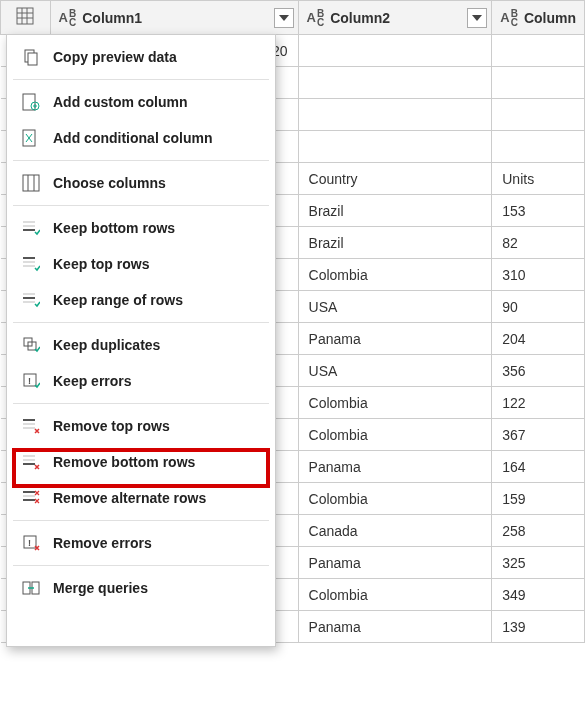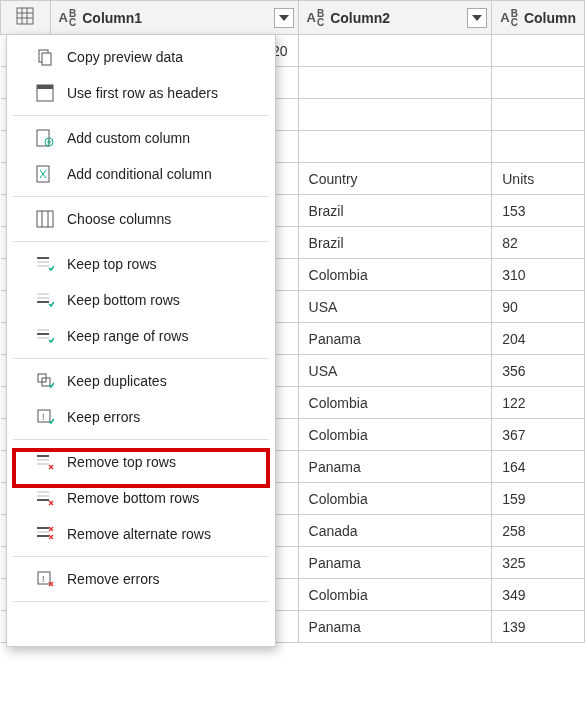--- a/index.html
+++ b/index.html
@@ -93,24 +93,25 @@
       width: 270px;
       background: #fff;
       border: 1px solid #ccc;
       box-shadow: 2px 4px 10px rgba(0,0,0,0.25);
       padding: 4px 0;
     }
     .ctx-item {
       display: flex;
       align-items: center;
       gap: 12px;
-      padding: 8px 28px;
+      padding: 8px 14px;
       color: #222;
       cursor: pointer;
       white-space: nowrap;
+      font-weight: bold;
     }
     .ctx-item .ico {
       width: 20px;
       height: 20px;
       flex: 0 0 20px;
       display: flex;
       align-items: center;
       justify-content: center;
     }
     .ctx-item .chevron {
@@ -316,29 +317,20 @@
 
   <div class="ctx-item">
     <span class="ico">
         <svg width="18" height="18" viewBox="0 0 18 18">
           <rect x="3" y="2" width="9" height="12" fill="none" stroke="#555"></rect>
           <rect x="6" y="5" width="9" height="12" fill="#fff" stroke="#555"></rect>
         </svg>
       </span>
     <span>Copy preview data</span>
   </div>
-  <div class="ctx-item">
-    <span class="ico">
-        <svg width="18" height="18" viewBox="0 0 18 18">
-          <rect x="1" y="1" width="16" height="16" fill="none" stroke="#555"></rect>
-          <rect x="1" y="1" width="16" height="4" fill="#555"></rect>
-        </svg>
-      </span>
-    <span>Use first row as headers</span>
-  </div>
 
   <div class="ctx-sep"></div>
 
   <div class="ctx-item">
     <span class="ico">
         <svg width="18" height="18" viewBox="0 0 18 18">
           <rect x="1" y="1" width="12" height="16" fill="none" stroke="#555"></rect>
           <circle cx="13" cy="13" r="4" fill="none" stroke="#1a8"></circle>
           <path d="M11 13h4M13 11v4" stroke="#1a8"></path>
         </svg>
@@ -363,41 +355,41 @@
           <rect x="1" y="1" width="16" height="16" fill="none" stroke="#555"></rect>
           <line x1="6" y1="1" x2="6" y2="17" stroke="#555"></line>
           <line x1="12" y1="1" x2="12" y2="17" stroke="#555"></line>
         </svg>
       </span>
     <span>Choose columns</span>
   </div>
 
   <div class="ctx-sep"></div>
 
+  <div class="ctx-item">
+    <span class="ico">
+        <svg width="18" height="18" viewBox="0 0 18 18">
+          <line x1="1" y1="3" x2="13" y2="3" stroke="#bbb"></line>
+          <line x1="1" y1="7" x2="13" y2="7" stroke="#bbb"></line>
+          <line x1="1" y1="11" x2="13" y2="11" stroke="#555" stroke-width="2"></line>
+          <path d="M13 13l2 2 3-4" stroke="#1a8" fill="none" stroke-width="1.5"></path>
+        </svg>
+      </span>
+    <span>Keep bottom rows</span>
+  </div>
   <div class="ctx-item">
     <span class="ico">
         <svg width="18" height="18" viewBox="0 0 18 18">
           <line x1="1" y1="3" x2="13" y2="3" stroke="#555" stroke-width="2"></line>
           <line x1="1" y1="7" x2="13" y2="7" stroke="#bbb"></line>
           <line x1="1" y1="11" x2="13" y2="11" stroke="#bbb"></line>
           <path d="M13 13l2 2 3-4" stroke="#1a8" fill="none" stroke-width="1.5"></path>
         </svg>
       </span>
     <span>Keep top rows</span>
-  </div>
-  <div class="ctx-item">
-    <span class="ico">
-        <svg width="18" height="18" viewBox="0 0 18 18">
-          <line x1="1" y1="3" x2="13" y2="3" stroke="#bbb"></line>
-          <line x1="1" y1="7" x2="13" y2="7" stroke="#bbb"></line>
-          <line x1="1" y1="11" x2="13" y2="11" stroke="#555" stroke-width="2"></line>
-          <path d="M13 13l2 2 3-4" stroke="#1a8" fill="none" stroke-width="1.5"></path>
-        </svg>
-      </span>
-    <span>Keep bottom rows</span>
   </div>
   <div class="ctx-item">
     <span class="ico">
         <svg width="18" height="18" viewBox="0 0 18 18">
           <line x1="1" y1="3" x2="13" y2="3" stroke="#bbb"></line>
           <line x1="1" y1="7" x2="13" y2="7" stroke="#555" stroke-width="2"></line>
           <line x1="1" y1="11" x2="13" y2="11" stroke="#bbb"></line>
           <path d="M13 13l2 2 3-4" stroke="#1a8" fill="none" stroke-width="1.5"></path>
         </svg>
       </span>
@@ -473,18 +465,28 @@
           <text x="6" y="12" font-size="9" fill="#555">!</text>
           <path d="M13 12l4 4M17 12l-4 4" stroke="#d33" stroke-width="1.5"></path>
         </svg>
       </span>
     <span>Remove errors</span>
   </div>
 
   <div class="ctx-sep"></div>
 
   <div class="ctx-item">
+    <span class="ico">
+        <svg width="18" height="18" viewBox="0 0 18 18">
+          <rect x="1" y="3" width="7" height="12" fill="none" stroke="#555"></rect>
+          <rect x="10" y="3" width="7" height="12" fill="none" stroke="#555"></rect>
+          <line x1="6" y1="9" x2="12" y2="9" stroke="#1a8" stroke-width="1.5"></line>
+        </svg>
+      </span>
+    <span>Merge queries</span>
+  </div>
+  <div class="ctx-item">
     <span class="ico"></span>
 
   </div>
 </div>
 
 <div class="ctx-highlight" style="top:448px; left:12px; width:258px; height:40px;"></div>
 
 </body></html>

